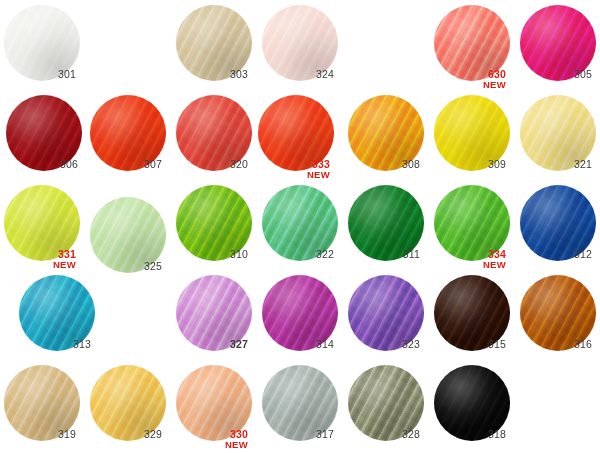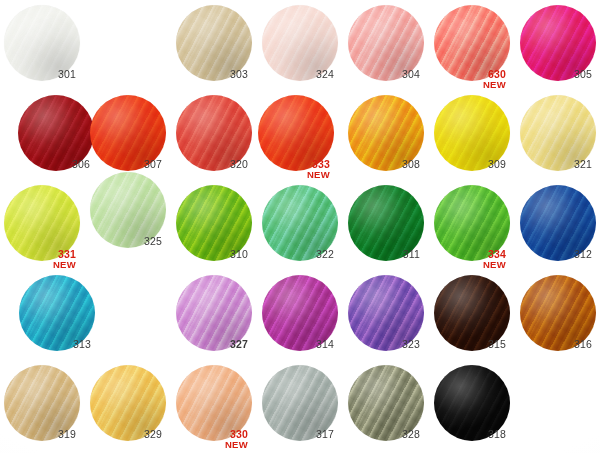--- a/index.html
+++ b/index.html
@@ -152,49 +152,40 @@
     </div>
     <div class="cell" style="left: 260px; top: 3px;">
       <div class="swatch pale" style="background-color: rgb(248, 221, 213);">
         <div class="tex"></div>
         <div class="shade"></div>
       </div>
       <div class="caption">
         <span class="code">324</span>
       </div>
     </div>
-    <div class="cell" style="left: 346px; top: 3px;">
-      <div class="swatch " style="background-color: rgb(246, 170, 166);">
-        <div class="tex"></div>
-        <div class="shade"></div>
-      </div>
-      <div class="caption">
-        <span class="code">304</span>
-      </div>
-    </div>
     <div class="cell" style="left: 432px; top: 3px;">
       <div class="swatch " style="background-color: rgb(251, 123, 109);">
         <div class="tex"></div>
         <div class="shade"></div>
       </div>
       <div class="caption">
         <span class="code is-new">630</span>
         <span class="new-tag">NEW</span>
       </div>
     </div>
     <div class="cell" style="left: 518px; top: 3px;">
       <div class="swatch " style="background-color: rgb(232, 25, 110);">
         <div class="tex"></div>
         <div class="shade"></div>
       </div>
       <div class="caption">
         <span class="code">305</span>
       </div>
     </div>
-    <div class="cell" style="left: 16px; top: 93px;">
+    <div class="cell" style="left: 4px; top: 93px;">
       <div class="swatch dark" style="background-color: rgb(158, 13, 19);">
         <div class="tex"></div>
         <div class="shade"></div>
       </div>
       <div class="caption">
         <span class="code">306</span>
       </div>
     </div>
     <div class="cell" style="left: 88px; top: 93px;">
       <div class="swatch " style="background-color: rgb(236, 53, 18);">
@@ -254,21 +245,21 @@
     <div class="cell" style="left: 2px; top: 183px;">
       <div class="swatch " style="background-color: rgb(214, 230, 60);">
         <div class="tex"></div>
         <div class="shade"></div>
       </div>
       <div class="caption">
         <span class="code is-new">331</span>
         <span class="new-tag">NEW</span>
       </div>
     </div>
-    <div class="cell" style="left: 88px; top: 170px;">
+    <div class="cell" style="left: 88px; top: 195px;">
       <div class="swatch pale" style="background-color: rgb(195, 228, 168);">
         <div class="tex"></div>
         <div class="shade"></div>
       </div>
       <div class="caption">
         <span class="code">325</span>
       </div>
     </div>
     <div class="cell" style="left: 174px; top: 183px;">
       <div class="swatch " style="background-color: rgb(111, 187, 19);">

